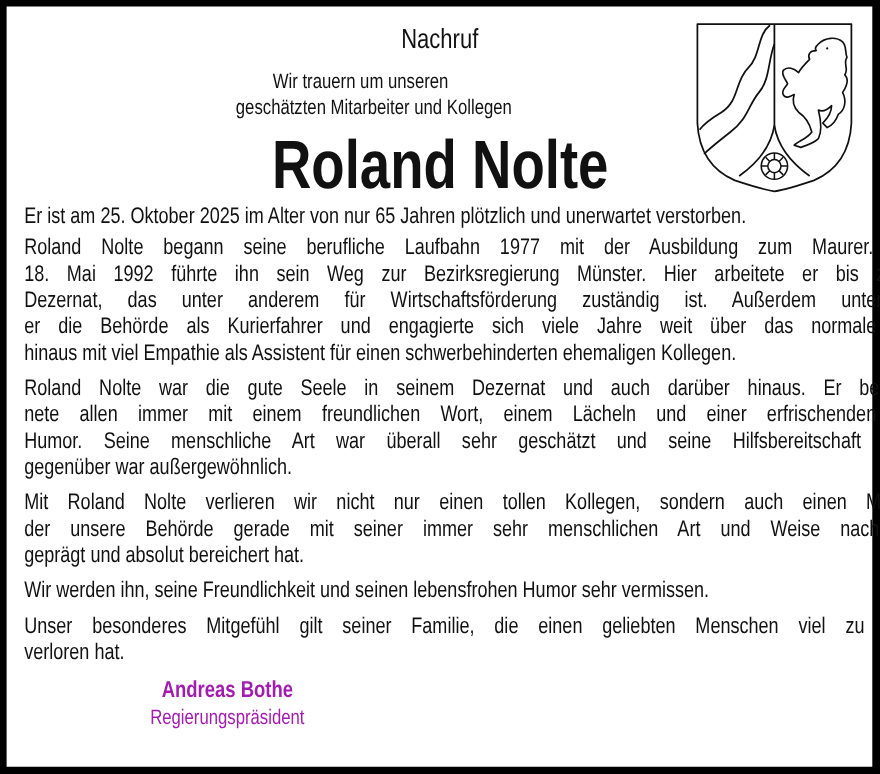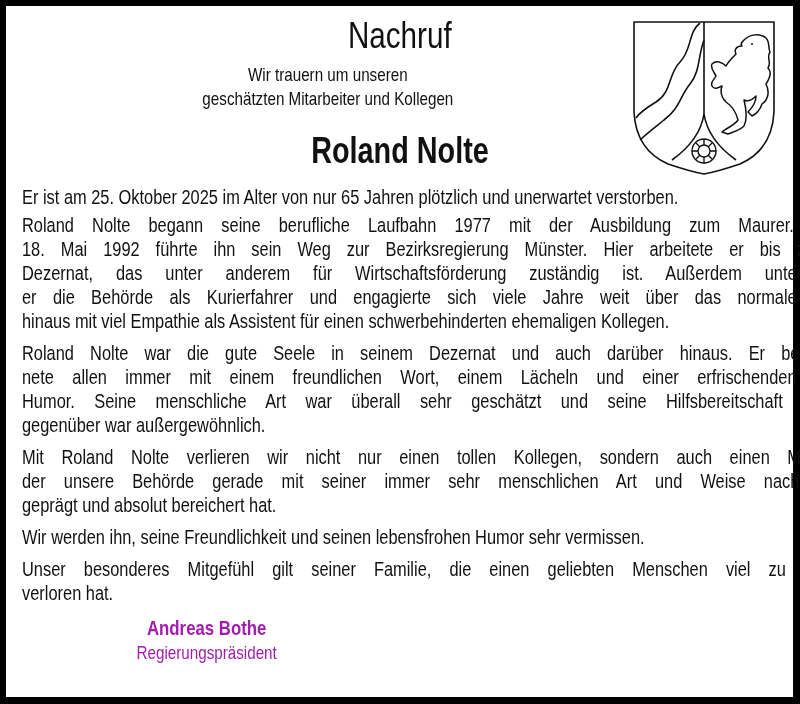--- a/index.html
+++ b/index.html
@@ -17,31 +17,31 @@
     .t {
       position: absolute;
       font-family: "Liberation Sans", sans-serif;
       color: #111;
       white-space: nowrap;
       transform-origin: left top;
     }
     .center { text-align: center; }
     .title {
       left: 0; width: 800px; top: 20px;
-      font-size: 37px; line-height: 32px;
+      font-size: 25px; line-height: 32px;
     }
     .title span { display: inline-block; transform: scaleX(0.80); }
     .sub {
       left: 0; width: 656px;
       font-size: 19px; line-height: 24px;
     }
     .sub span { display: inline-block; transform: scaleX(0.80); }
     .name {
       left: 0; width: 800px; top: 123px;
-      font-size: 36px; line-height: 56px; font-weight: bold; text-decoration: underline;
+      font-size: 62px; line-height: 56px; font-weight: bold; text-decoration: underline;
     }
     .name span { display: inline-block; transform: scaleX(0.80); }
 
     .para { position: absolute; left: 22px; width: 756px; }
     .line {
       position: absolute; left: 0;
       height: 24px;
       font-family: "Liberation Sans", sans-serif;
       font-size: 20.5px; line-height: 24px;
       color: #111;
@@ -73,21 +73,21 @@
 <body>
 
 <div class="frame"></div>
 
 <div class="t center title">
   <span>Nachruf</span>
 </div>
 <div class="t center sub" style="top:63px;">
   <span>Wir trauern um unseren</span>
 </div>
-<div class="t center sub" style="top:87px;">
+<div class="t center sub" style="top:87px;padding-left:12px;">
   <span>geschätzten Mitarbeiter und Kollegen</span>
 </div>
 <div class="t center name">
   <span>Roland Nolte</span>
 </div>
 
 <svg class="crest" viewBox="630 18 150 160" xmlns="http://www.w3.org/2000/svg">
   <g fill="none" stroke="#111" stroke-width="1.6" stroke-linejoin="round">
 
     <path d="M634 22 L774 22 L774 112 Q772 150 740 164 Q716 172 704 174 Q692 172 668 164 Q636 150 634 112 Z" fill="#fff"></path>

